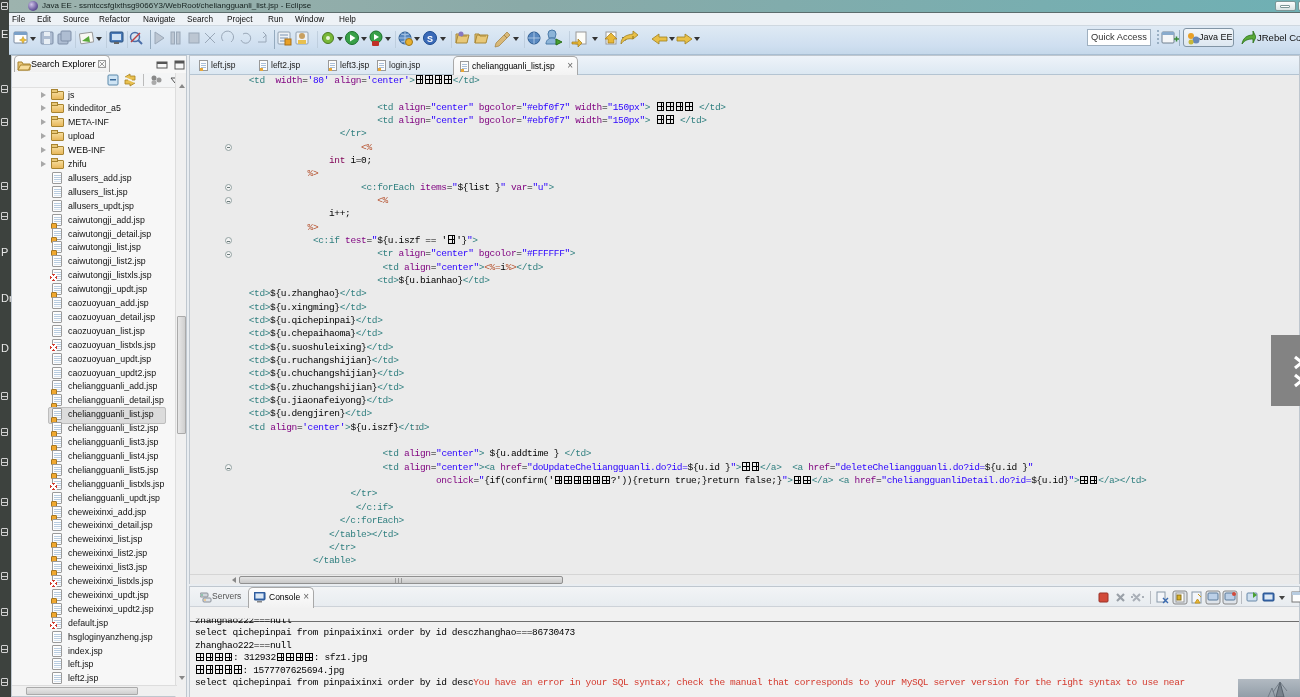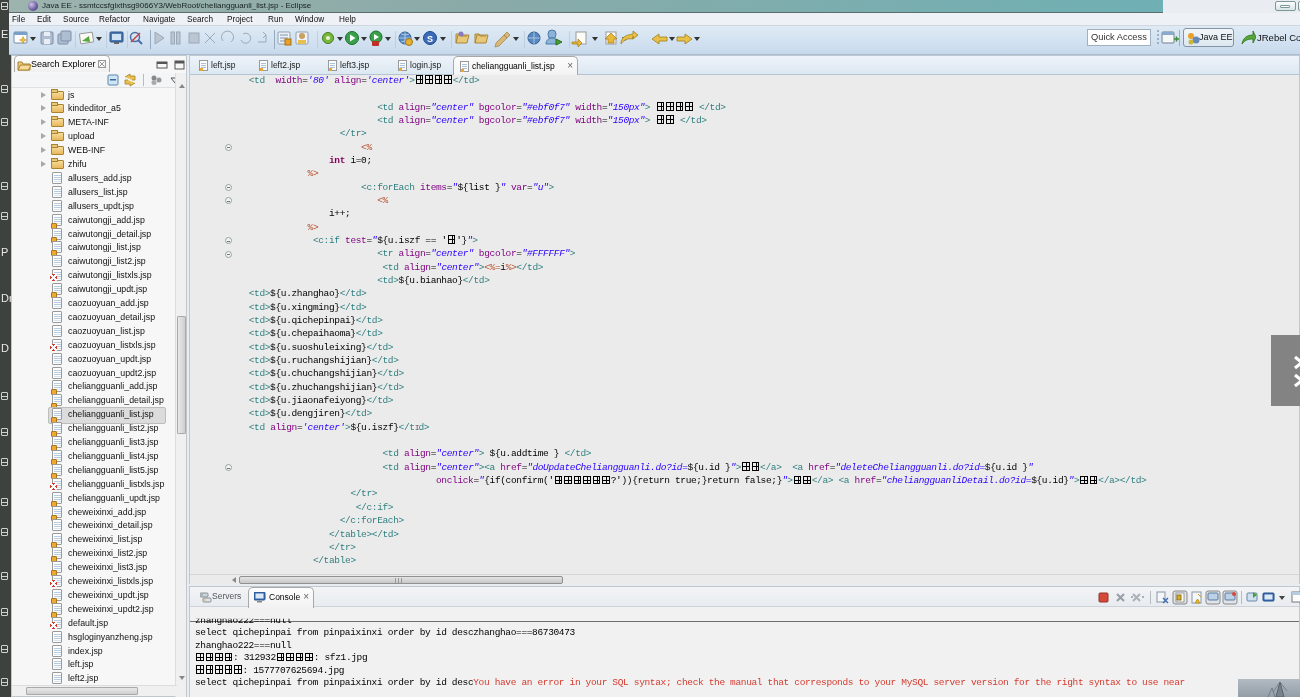--- a/index.html
+++ b/index.html
@@ -2,21 +2,21 @@
 <html><head><meta charset="utf-8">
 <style>
 *{margin:0;padding:0;box-sizing:border-box}
 html,body{width:1300px;height:697px;overflow:hidden}
 body{font-family:"Liberation Sans",sans-serif;background:#e9edf1;position:relative}
 .abs{position:absolute}
 
 #desk{left:0;top:0;width:11px;height:697px;background:#3d423e;z-index:0}
 #desk span{position:absolute;color:#e8e8e8;font-size:11px;left:1px;overflow:hidden;width:10px;white-space:nowrap}
 
-#title{left:9px;top:0;width:1154px;height:13px;background:linear-gradient(to right,#9db3ae,#8aaaa8 40%,#6fb0b4);border-bottom:1px solid #5c6d6d;z-index:2}
+#title{left:9px;top:0;width:1291px;height:13px;background:linear-gradient(to right,#9db3ae,#8aaaa8 40%,#6fb0b4);border-bottom:1px solid #5c6d6d;z-index:2}
 #title .txt{position:absolute;left:33px;top:1px;font-size:8px;color:#15211f;white-space:nowrap}
 #ticon{position:absolute;left:19px;top:1px;width:10px;height:10px;border-radius:5px;background:radial-gradient(circle at 35% 35%,#cfc3e8,#6a5a9e 60%,#3a2f66)}
 .winbtn{position:absolute;top:1px;height:10px;background:linear-gradient(#fdfefe,#d9e4e4);border:1px solid #7d9797;border-radius:2px}
 
 #menu{left:9px;top:13px;width:1291px;height:13px;background:#eef2f6;border-bottom:1px solid #cfd8e0;z-index:2}
 #menu span{position:absolute;top:2px;font-size:8.2px;color:#111}
 
 #tbar{left:9px;top:26px;width:1291px;height:29px;background:linear-gradient(#dfeaf4,#cfdff0 70%,#c5d8ea);border-bottom:1px solid #a9bed2;z-index:2}
 
 #qa{position:absolute;left:1078px;top:3px;width:64px;height:17px;background:#fff;border:1px solid #9fb0c0;font-size:9.3px;color:#333;padding:2px 0 0 3px;white-space:nowrap;overflow:hidden}
@@ -24,23 +24,23 @@
 
 #pexp{left:11px;top:55px;width:176px;height:642px;border:1px solid #bfc7cf;background:#f7f7f7}
 
 #edit{left:189px;top:55px;width:1111px;height:529px;border:1px solid #bfc7cf;background:#ebebeb}
 
 #cons{left:189px;top:586px;width:1111px;height:111px;border:1px solid #bfc7cf;border-bottom:none;background:#f1f1f1}
 
 pre{font-family:"Liberation Mono",monospace;font-size:9.5px;line-height:13.35px;color:#000;letter-spacing:-0.35px}
 .t{color:#2f7f7f}
 .at{color:#7f007f}
-.v{color:#2a00ff;font-style:italic}
+.v{color:#2a00ff;}
 .sc{color:#b5502c}
-.kw{color:#7f0055;font-weight:bold}
+.kw{color:#7f0055;font-weight:normal}
 .red{color:#d43b2f}
 
 .c{display:inline-block;width:7.5px;height:8.5px;border:1px solid currentColor;vertical-align:-1px;position:relative;margin:0 1px 0 1px}
 .c:before{content:"";position:absolute;top:0;bottom:0;left:3px;width:1px;background:currentColor}
 .c:after{content:"";position:absolute;left:0;right:0;top:3px;height:1px;background:currentColor}
 .tab{position:absolute;height:20px;font-size:8.5px;color:#333;white-space:nowrap}
 .atab{background:linear-gradient(#fdfdfd,#f2f2f2);border:1px solid #a8a8a8;border-bottom:none;border-radius:5px 5px 0 0;color:#000}
 
 
 #petab{position:absolute;left:2px;top:-1px;width:96px;height:17px;background:linear-gradient(#fefefe,#f0f0f0);border:1px solid #aaa;border-bottom:none;border-radius:5px 5px 0 0;font-size:9px;color:#000}
@@ -474,21 +474,21 @@
         <b>left.jsp</b>
       </div>
   <div class="tab" style="left:63px;width:56px">
         <s class="jico"></s>
         <b>left2.jsp</b>
       </div>
   <div class="tab" style="left:132px;width:56px">
         <s class="jico"></s>
         <b>left3.jsp</b>
       </div>
-  <div class="tab" style="left:202px;width:58px">
+  <div class="tab" style="left:181px;width:58px">
         <s class="jico"></s>
         <b>login.jsp</b>
       </div>
   <div class="tab atab" style="left:263px;width:125px">
         <s class="jico"></s>
         <b>cheliangguanli_list.jsp</b>
         <x>×</x>
       </div>
 </div>
 <div id="ecode">

